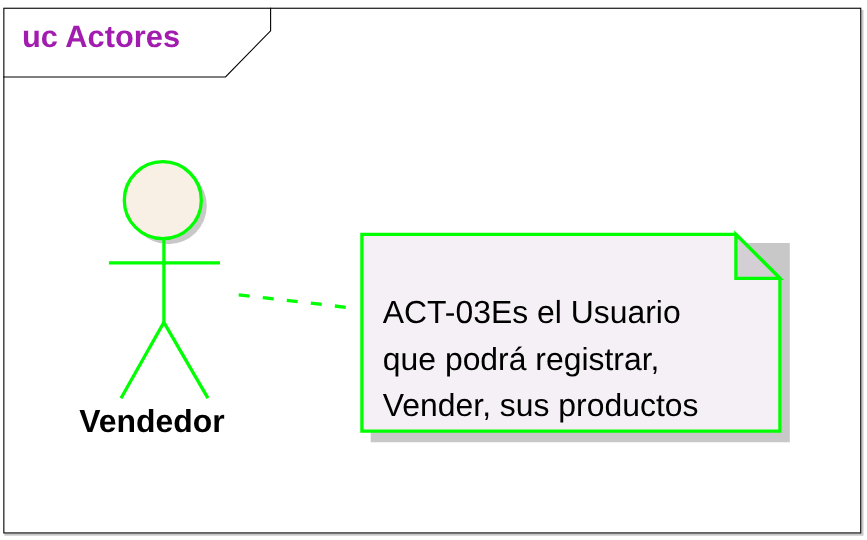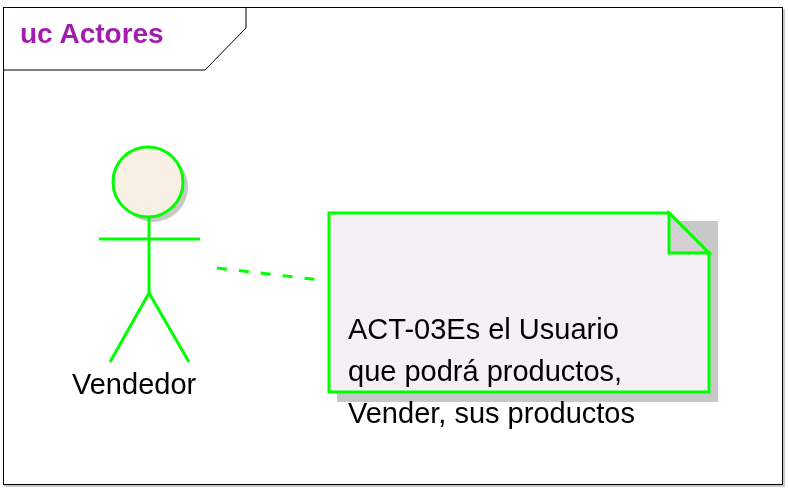--- a/index.html
+++ b/index.html
@@ -5,22 +5,22 @@
   html, body { margin: 0; padding: 0; background: #ffffff; }
   body { width: 788px; height: 491px; position: relative; overflow: hidden;
          font-family: "Liberation Sans", sans-serif; }
   .frame { position: absolute; left: 3px; top: 7px; width: 778px; height: 476px;
            border: 1px solid #000; box-sizing: content-box; }
   .frame-shadow-b { position: absolute; left: 4px; top: 485px; width: 780px; height: 2px; background: #c8c8c8; }
   .frame-shadow-r { position: absolute; left: 783px; top: 9px; width: 2px; height: 478px; background: #c8c8c8; }
   .tab-svg { position: absolute; left: 0; top: 0; }
   .tab-label { position: absolute; left: 20px; top: 20px; font-size: 28px; font-weight: bold; color: #a21caf; line-height: 1; }
   .diagram-svg { position: absolute; left: 0; top: 0; }
-  .actor-label { position: absolute; left: 72px; top: 370px; font-size: 29px; font-weight: normal; color: #000; line-height: 1; }
-  .note-text { position: absolute; left: 348px; top: 264px; width: 350px; font-size: 29px; color: #000; line-height: 42px; margin-top: 44px; }
+  .actor-label { position: absolute; left: 72px; top: 370px; font-size: 29px; font-weight: bold; color: #000; line-height: 1; }
+  .note-text { position: absolute; left: 348px; top: 264px; width: 350px; font-size: 29px; color: #000; line-height: 42px; }
   .note-text div { white-space: nowrap; }
 </style>
 </head>
 <body>
 
 <div class="frame-shadow-b"></div>
 <div class="frame-shadow-r"></div>
 <div class="frame"></div>
 
 <svg class="tab-svg" width="788" height="491">
@@ -47,15 +47,15 @@
   <g>
     <polygon points="329,213 669,213 709,253 709,392 329,392" fill="#f5f0f5" stroke="#00ff00" stroke-width="3"></polygon>
     <polygon points="669,213 709,253 669,253" fill="#d4cfd4" stroke="#00ff00" stroke-width="3"></polygon>
   </g>
 </svg>
 
 <div class="actor-label">Vendedor</div>
 
 <div class="note-text">
   <div>ACT-03Es el Usuario</div>
-  <div>que podrá productos,</div>
+  <div>que podrá registrar,</div>
   <div>Vender, sus productos</div>
 </div>
 
 </body></html>

